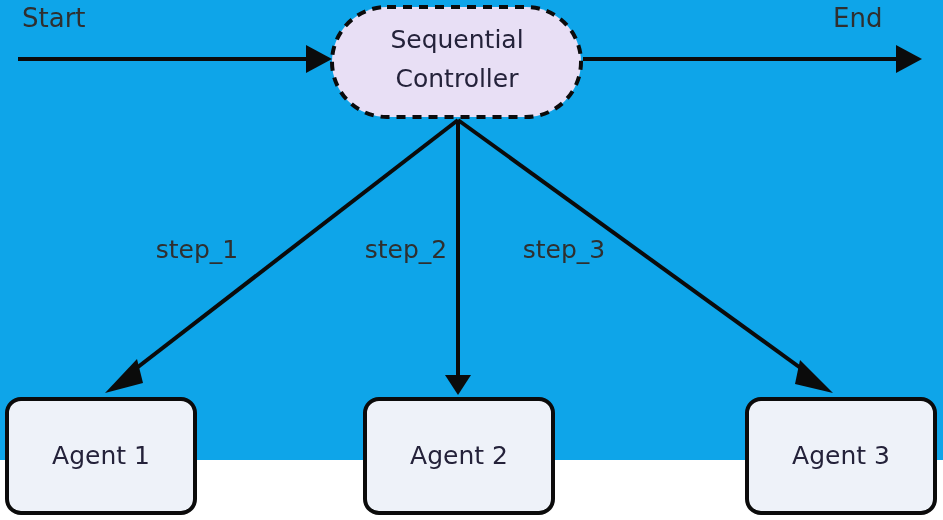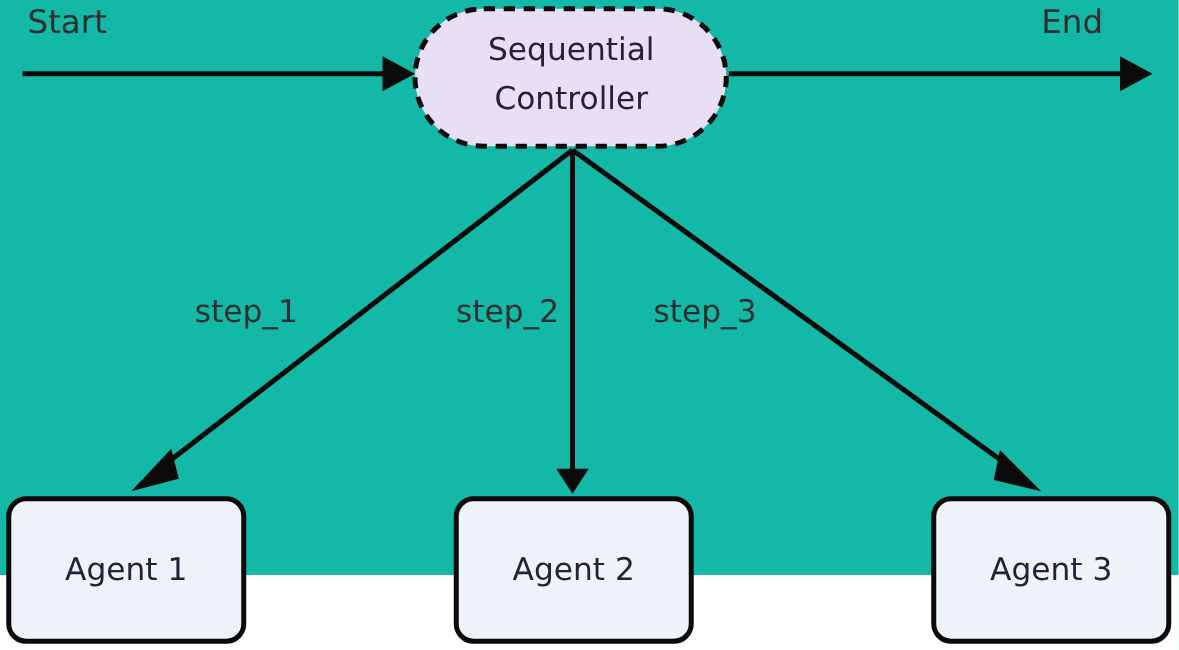--- a/index.html
+++ b/index.html
@@ -11,21 +11,21 @@
   body {
     width: 943px;
     height: 520px;
     font-family: "DejaVu Sans", "Liberation Sans", sans-serif;
     overflow: hidden;
   }
   #diagram-root {
     position: relative;
     width: 943px;
     height: 460px;
-    background: #14b8a6;
+    background: #0ea5e9;
   }
   svg.diagram-canvas {
     position: absolute;
     top: 0;
     left: 0;
     width: 943px;
     height: 520px;
   }
   .edge-line {
     stroke: #0b0b0b;

